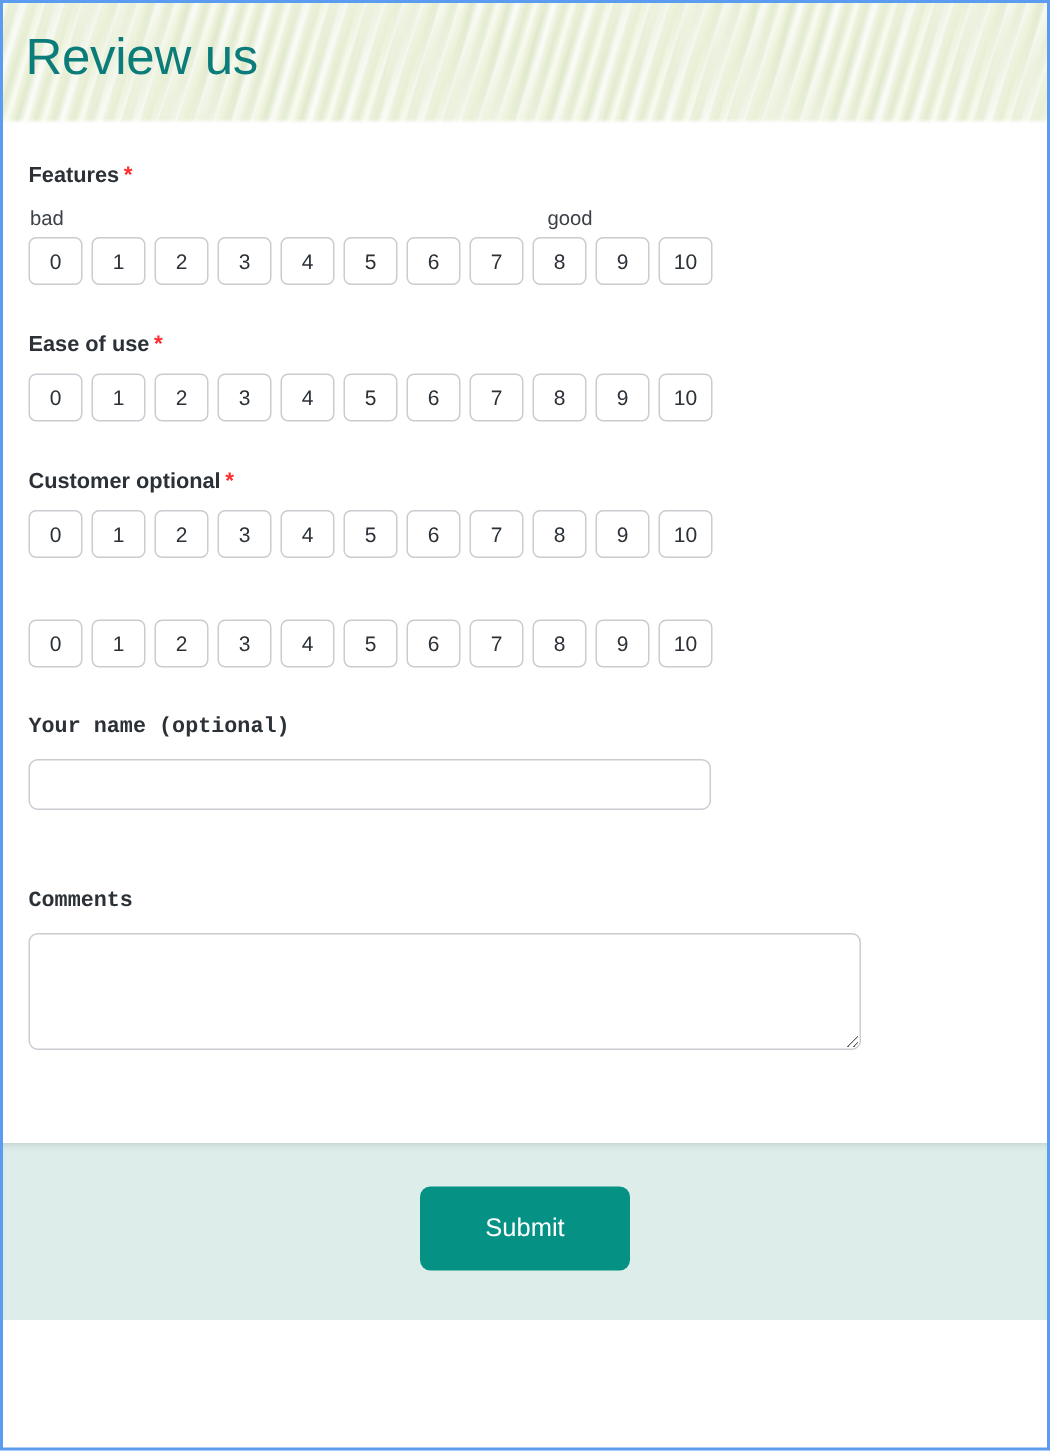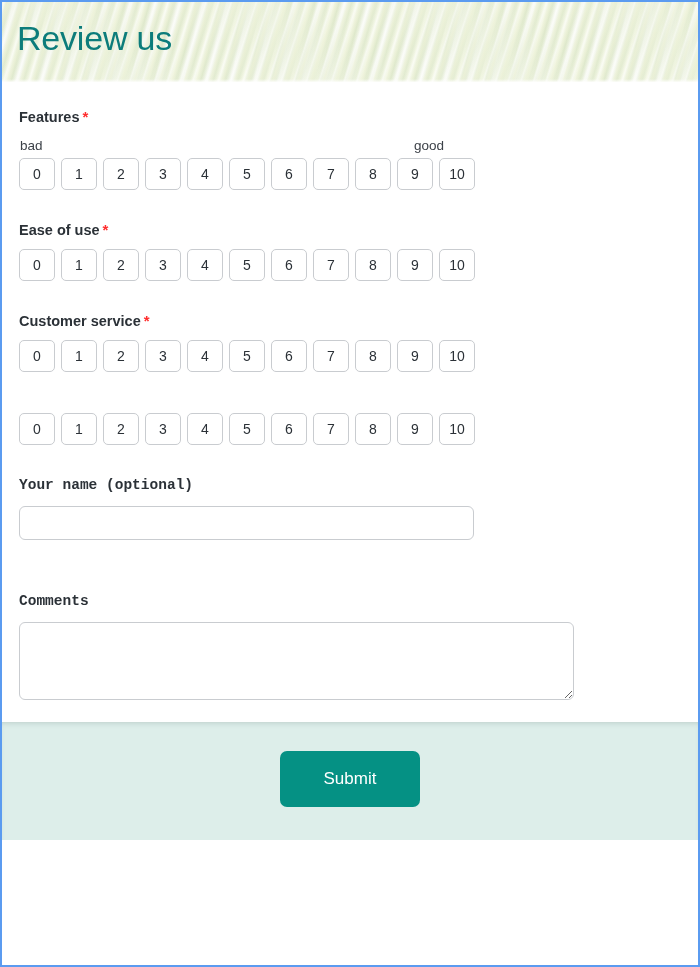--- a/index.html
+++ b/index.html
@@ -88,21 +88,21 @@
   .req {
     color: #ff2d2d;
     font-weight: bold;
     font-size: 15px;
     margin-left: 3px;
   }
 
   .scale-ends {
     display: flex;
     justify-content: space-between;
-    width: 424px;
+    width: 375px;
     margin: 12px 0 4px 1px;
     font-size: 13.5px;
     color: #3c4148;
     line-height: 16px;
   }
 
   .rating-row {
     display: flex;
     gap: 6px;
     margin-top: 10px;
@@ -168,20 +168,21 @@
     resize: both;
     overflow: auto;
   }
 
   
   .footer {
     background: #ddeeea;
     box-shadow: inset 0 4px 6px -4px rgba(100,120,115,0.35);
     padding: 29px 0 33px 0;
     text-align: center;
+    margin-top: 40px;
   }
   .submit-btn {
     width: 140px;
     height: 56px;
     border: none;
     border-radius: 7px;
     background: #059184;
     color: #ffffff;
     font-family: "Liberation Sans", sans-serif;
     font-size: 17px;
@@ -242,21 +243,21 @@
         <button class="rating-btn">8</button>
         <button class="rating-btn">9</button>
         <button class="rating-btn">10</button>
       </div>
     </div>
 
     <div class="gap-lg"></div>
 
     <div class="field">
       <div class="field-label">
-        <span>Customer service</span><span class="req">*</span>
+        <span>Customer optional</span><span class="req">*</span>
       </div>
       <div class="rating-row">
         <button class="rating-btn">0</button>
         <button class="rating-btn">1</button>
         <button class="rating-btn">2</button>
         <button class="rating-btn">3</button>
         <button class="rating-btn">4</button>
         <button class="rating-btn">5</button>
         <button class="rating-btn">6</button>
         <button class="rating-btn">7</button>

